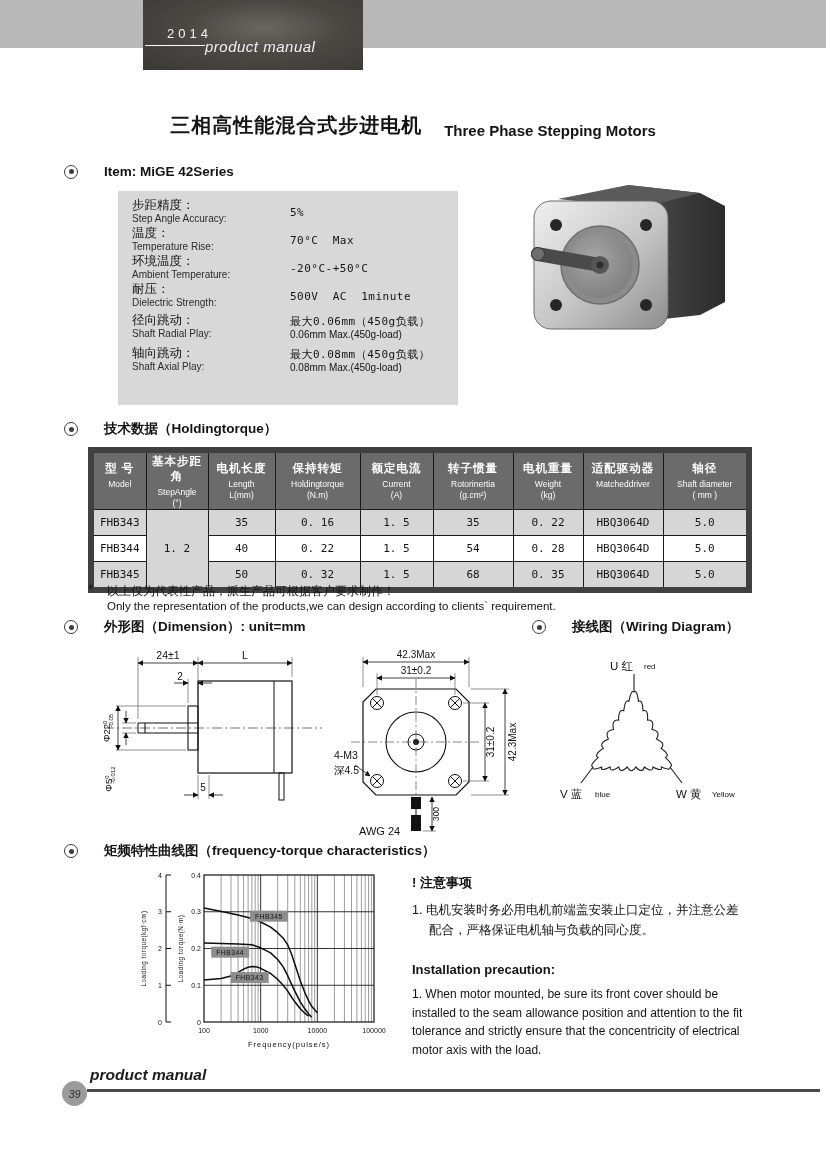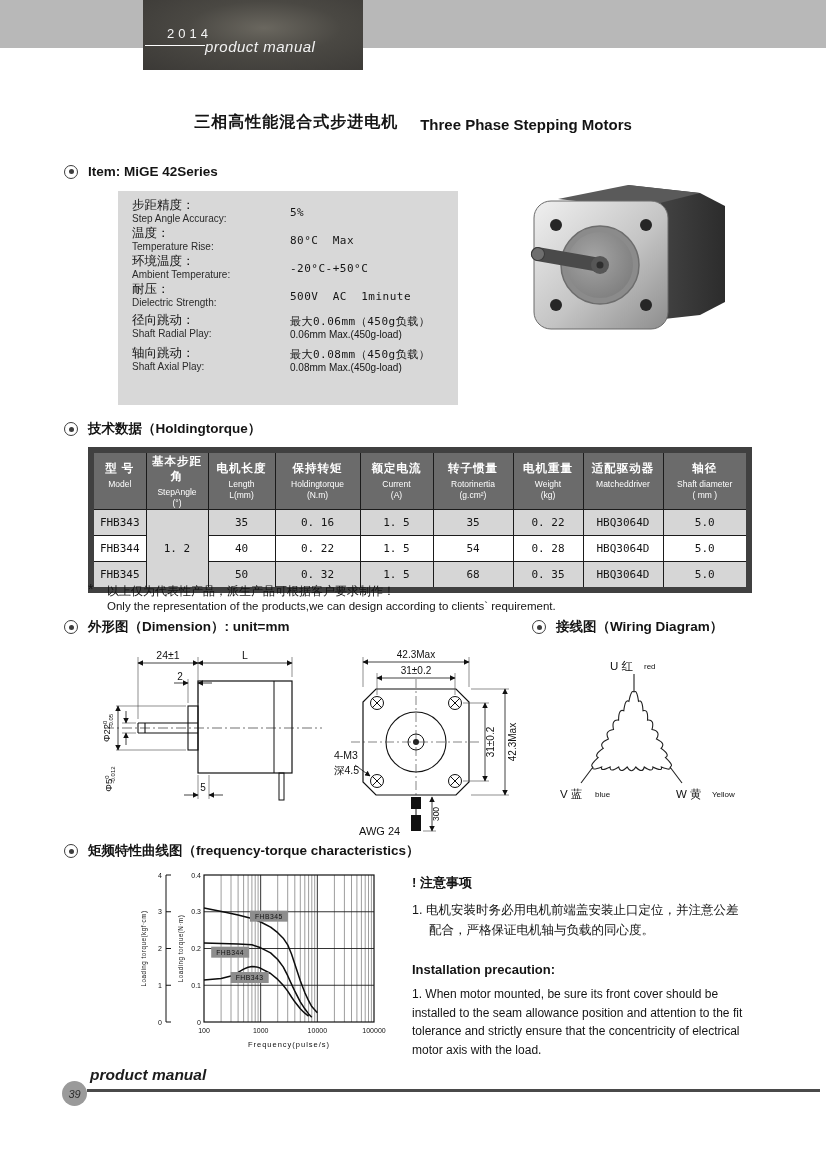--- a/index.html
+++ b/index.html
@@ -10,25 +10,25 @@
   
   .topbar{left:0;top:0;width:826px;height:48px;background:#b8b8b8;}
   .hero{left:143px;top:0;width:220px;height:70px;
         background:radial-gradient(ellipse at 55% 40%, #6a675f 0%, #4a4843 45%, #3b3936 100%);}
   .hero-year{position:absolute;left:24px;top:26px;color:#f5f5f5;font-size:13px;letter-spacing:4px;}
   .hero-underline{position:absolute;left:2px;top:45px;width:60px;height:1px;background:#fdfdfd;}
   .hero-brand{position:absolute;left:62px;top:38px;color:#f2f2f2;font-size:15px;font-style:italic;letter-spacing:0.5px;}
 
   
   .title{left:0;top:112px;width:826px;display:flex;justify-content:center;align-items:flex-end;gap:22px;}
-  .title-cn{font-size:16px;font-weight:bold;letter-spacing:1px;font-family:Liberation Serif, serif;}
+  .title-cn{font-size:20px;font-weight:bold;letter-spacing:1px;font-family:Liberation Serif, serif;}
   .title-en{font-size:15px;font-weight:bold;}
 
   
-  .sec{display:flex;align-items:center;gap:10px;}
+  .sec{display:flex;align-items:center;gap:26px;}
   .bullet{width:12px;height:12px;border:1.5px solid #3d3d3d;border-radius:50%;position:relative;flex:0 0 auto;}
   .bullet::after{content:"";position:absolute;left:50%;top:50%;width:5px;height:5px;margin:-2.5px 0 0 -2.5px;background:#3d3d3d;border-radius:50%;}
   .sec-label{font-size:13.5px;font-weight:bold;}
 
   
   .specbox{left:118px;top:191px;width:340px;height:214px;background:#d8d8d8;box-sizing:border-box;padding:7px 0 0 14px;}
   .spec-row{display:flex;align-items:center;height:28px;}
   .spec-row.tall{height:33px;}
   .spec-label{width:158px;flex:0 0 auto;}
   .spec-cn{font-size:12.5px;line-height:1.1;}
@@ -96,21 +96,21 @@
           <div class="spec-cn">步距精度：</div>
           <div class="spec-en">Step Angle Accuracy:</div>
         </div>
         <div class="spec-value"><div class="spec-v1">5%</div></div>
       </div>
       <div class="spec-row">
         <div class="spec-label">
           <div class="spec-cn">温度：</div>
           <div class="spec-en">Temperature Rise:</div>
         </div>
-        <div class="spec-value"><div class="spec-v1">80°C  Max</div></div>
+        <div class="spec-value"><div class="spec-v1">70°C  Max</div></div>
       </div>
       <div class="spec-row">
         <div class="spec-label">
           <div class="spec-cn">环境温度：</div>
           <div class="spec-en">Ambient Temperature:</div>
         </div>
         <div class="spec-value"><div class="spec-v1">-20°C-+50°C</div></div>
       </div>
       <div class="spec-row">
         <div class="spec-label">

